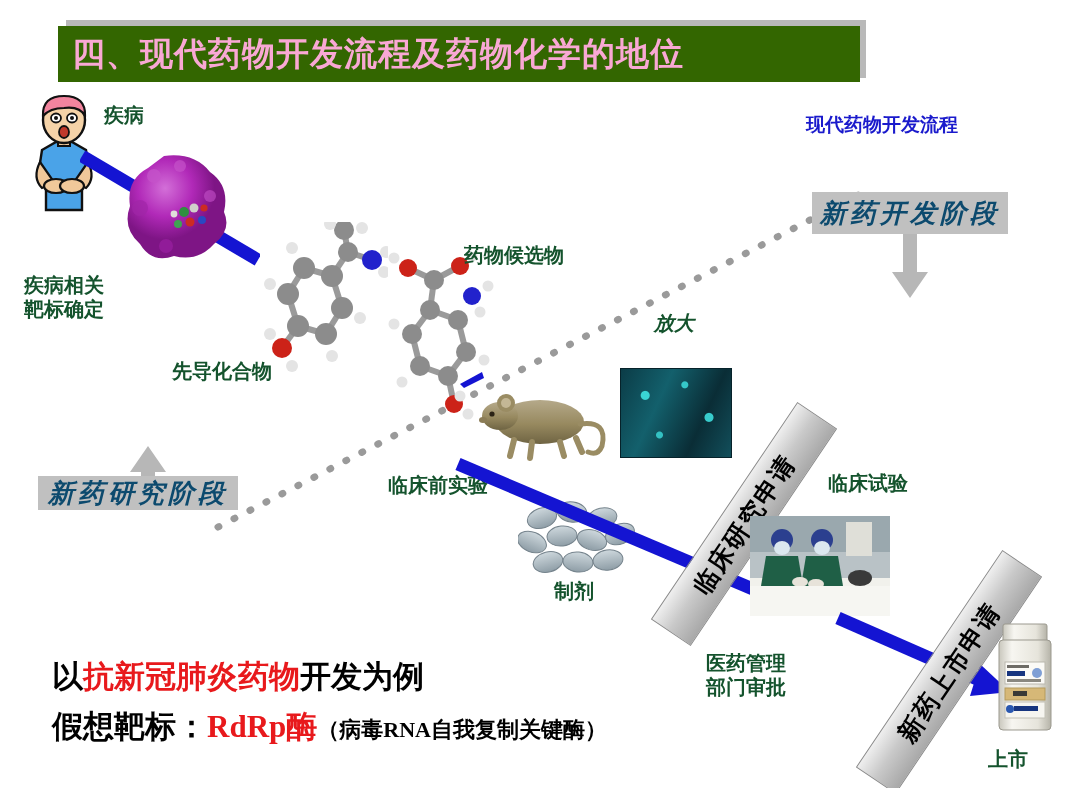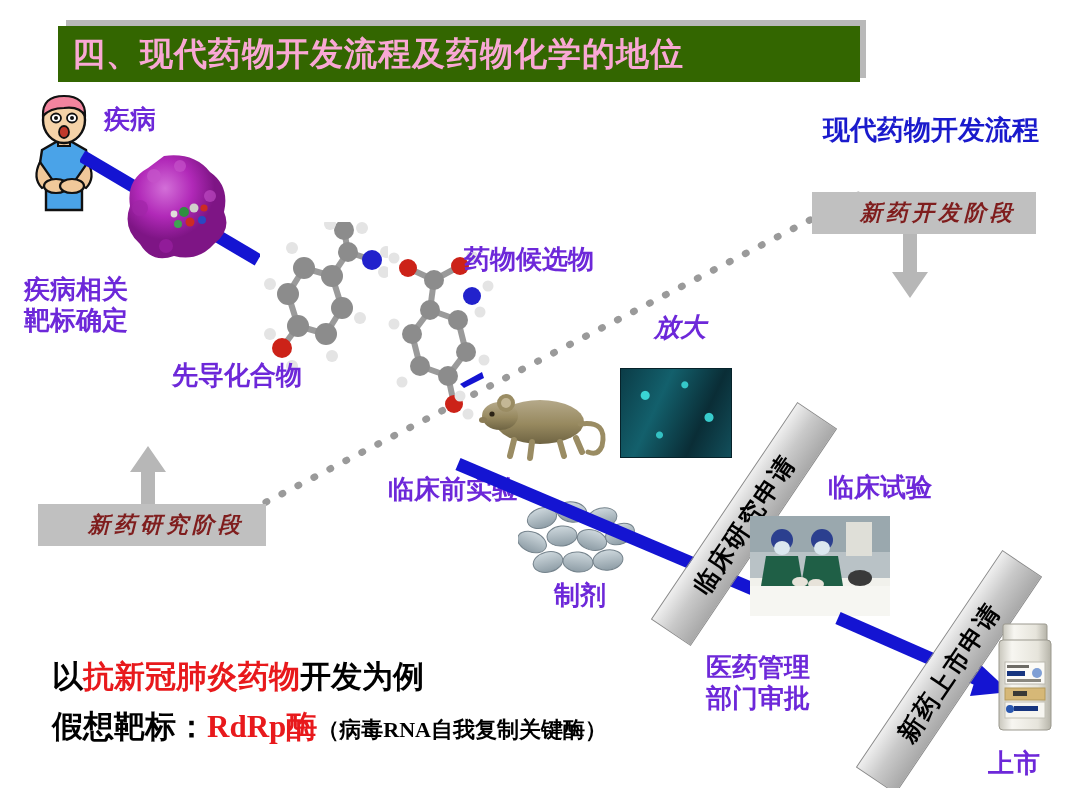--- a/index.html
+++ b/index.html
@@ -44,23 +44,23 @@
     font-size: 33px;
     font-weight: bold;
     letter-spacing: 1px;
     white-space: nowrap;
     font-family: "Liberation Sans", "DejaVu Sans", sans-serif;
   }
 
   
   .lbl {
     position: absolute;
-    color: #6d28d9;
-    font-weight: bold;
-    font-size: 26px;
+    color: #14532d;
+    font-weight: bold;
+    font-size: 20px;
     line-height: 1.18;
     white-space: pre;
     font-family: "Liberation Sans", "DejaVu Sans", sans-serif;
   }
   .lbl-head {
     position: absolute;
     color: #1a1acc;
     font-weight: bold;
     font-size: 27px;
     white-space: nowrap;
@@ -73,30 +73,29 @@
     top: 185px;
     width: 660px;
     height: 350px;
     pointer-events: none;
   }
 
   
   .stage-box {
     position: absolute;
     background: #c0c0c0;
-    color: #7f1d1d;
+    color: #0c4a6e;
     font-family: "Liberation Serif", "DejaVu Serif", serif;
     font-weight: bold;
-    font-size: 22px;
+    font-size: 26px;
     letter-spacing: 4px;
     display: flex;
     align-items: center;
     justify-content: center;
     font-style: italic;
-    padding-left: 28px;
   }
 
   
   .banner {
     position: absolute;
     background: linear-gradient(to bottom, #efefef 0%, #c9c9c9 45%, #a8a8a8 100%);
     border: 1px solid #8a8a8a;
     color: #000000;
     font-weight: bold;
     font-size: 25px;
@@ -137,21 +136,21 @@
 </head>
 <body>
 
 <div id="slide">
 
   <div class="title-shadow"></div>
   <div class="title-bar">
     <span class="title-text">四、现代药物开发流程及药物化学的地位</span>
   </div>
 
-  <div class="lbl-head" style="left:806px; top:112px; font-size:27px;margin-left:17px;">现代药物开发流程</div>
+  <div class="lbl-head" style="left:806px; top:112px; font-size:19px;">现代药物开发流程</div>
 
   <svg class="dotted-divider" viewBox="0 0 660 350">
     <line x1="8" y1="342" x2="652" y2="8" stroke="#9a9a9a" stroke-width="7" stroke-linecap="round" stroke-dasharray="1 17"></line>
   </svg>
 
   <svg class="photo" style="left:16px; top:92px; width:96px; height:128px;" viewBox="0 0 96 128">
 
     <path d="M26 58 L40 50 L56 50 L70 58 L74 84 L66 86 L66 118 L30 118 L30 86 L22 84 Z" fill="#4aa3e8" stroke="#111" stroke-width="2.4"></path>
 
     <path d="M24 70 Q16 86 26 96 L38 90 Z" fill="#f0c89a" stroke="#111" stroke-width="2.2"></path>
@@ -405,21 +404,21 @@
     <rect x="15" y="80" width="40" height="16" fill="#f6f5f0" stroke="#c2c0b6"></rect>
     <rect x="24" y="84" width="24" height="5" fill="#17357f"></rect>
     <circle cx="20" cy="87" r="4" fill="#2a58b0"></circle>
   </svg>
 
   <div class="lbl" style="left:988px; top:748px;">上市</div>
 
   <svg class="photo" style="left:128px; top:444px; width:40px; height:66px;" viewBox="0 0 40 66">
     <polygon points="20,2 38,28 27,28 27,66 13,66 13,28 2,28" fill="#b7b7b7"></polygon>
   </svg>
-  <div class="stage-box" style="left:38px; top:504px; width:200px; height:42px;">
+  <div class="stage-box" style="left:38px; top:476px; width:200px; height:34px;">
     <span>新药研究阶段</span>
   </div>
 
   <div class="stage-box" style="left:812px; top:192px; width:196px; height:42px;">
     <span>新药开发阶段</span>
   </div>
   <svg class="photo" style="left:890px; top:234px; width:40px; height:66px;" viewBox="0 0 40 66">
     <polygon points="13,0 27,0 27,38 38,38 20,64 2,38 13,38" fill="#b7b7b7"></polygon>
   </svg>
 

